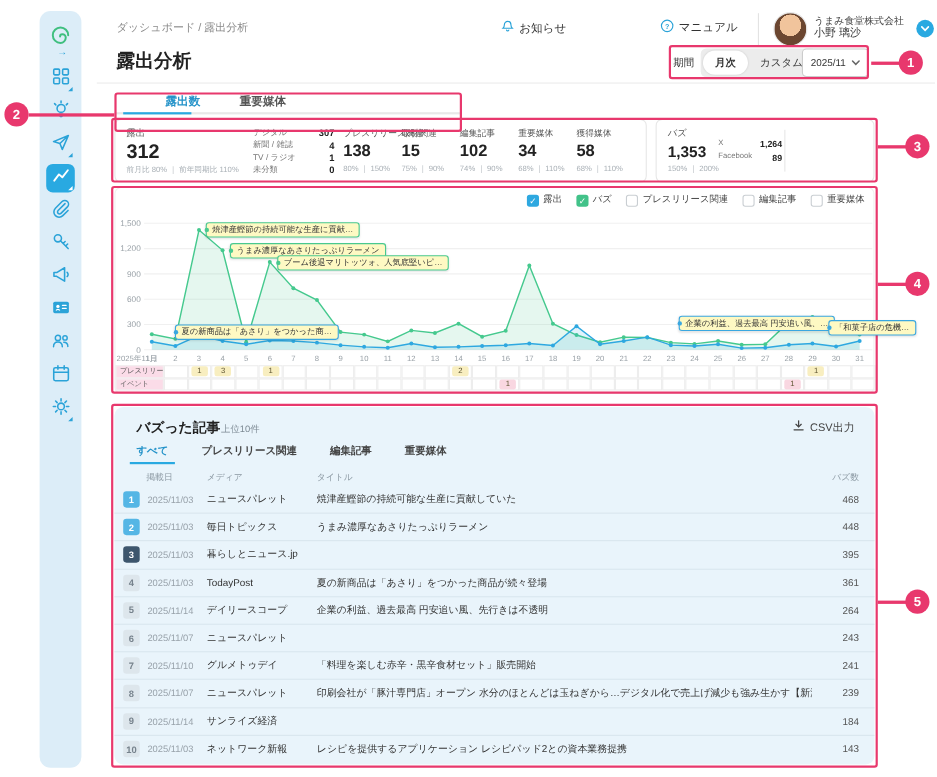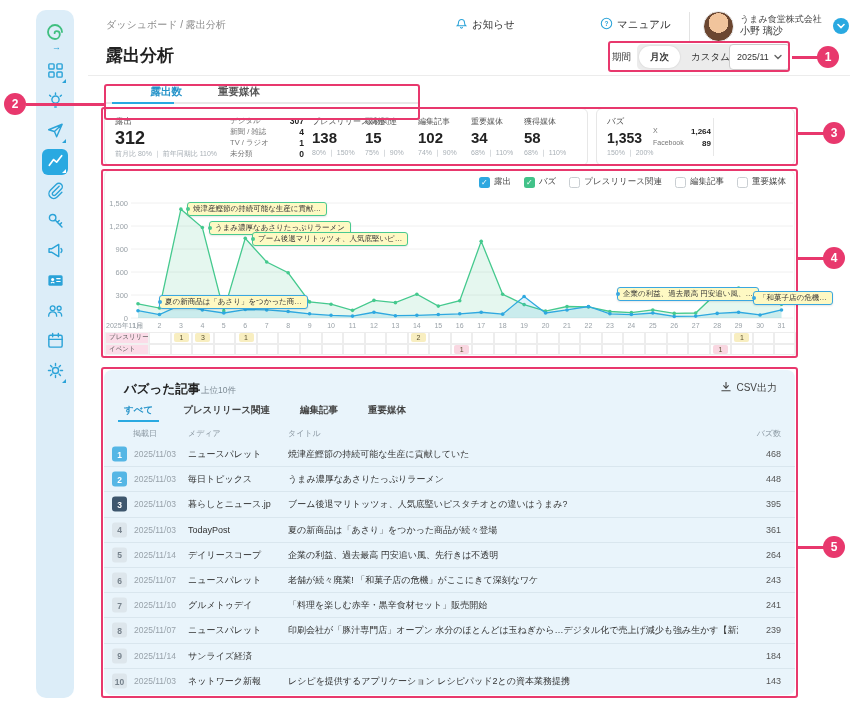--- a/index.html
+++ b/index.html
@@ -571,42 +571,40 @@
           <span class="rank r12">2</span>
           <span class="t-date">2025/11/03</span>
           <span class="t-media">毎日トピックス</span>
           <span class="t-title">うまみ濃厚なあさりたっぷりラーメン</span>
           <span class="t-buzz">448</span>
         </div>
         <div class="trow">
           <span class="rank r3">3</span>
           <span class="t-date">2025/11/03</span>
           <span class="t-media">暮らしとニュース.jp</span>
-          <span class="t-title">ブーム後退マリトッツォ、人気底堅いピスタチオとの違いはうまみ?</span>
           <span class="t-buzz">395</span>
         </div>
         <div class="trow">
           <span class="rank rn">4</span>
           <span class="t-date">2025/11/03</span>
           <span class="t-media">TodayPost</span>
           <span class="t-title">夏の新商品は「あさり」をつかった商品が続々登場</span>
           <span class="t-buzz">361</span>
         </div>
         <div class="trow">
           <span class="rank rn">5</span>
           <span class="t-date">2025/11/14</span>
           <span class="t-media">デイリースコープ</span>
           <span class="t-title">企業の利益、過去最高 円安追い風、先行きは不透明</span>
           <span class="t-buzz">264</span>
         </div>
         <div class="trow">
           <span class="rank rn">6</span>
           <span class="t-date">2025/11/07</span>
           <span class="t-media">ニュースパレット</span>
-          <span class="t-title">老舗が続々廃業! 「和菓子店の危機」がここにきて深刻なワケ</span>
           <span class="t-buzz">243</span>
         </div>
         <div class="trow">
           <span class="rank rn">7</span>
           <span class="t-date">2025/11/10</span>
           <span class="t-media">グルメトゥデイ</span>
           <span class="t-title">「料理を楽しむ赤辛・黒辛食材セット」販売開始</span>
           <span class="t-buzz">241</span>
         </div>
         <div class="trow">

